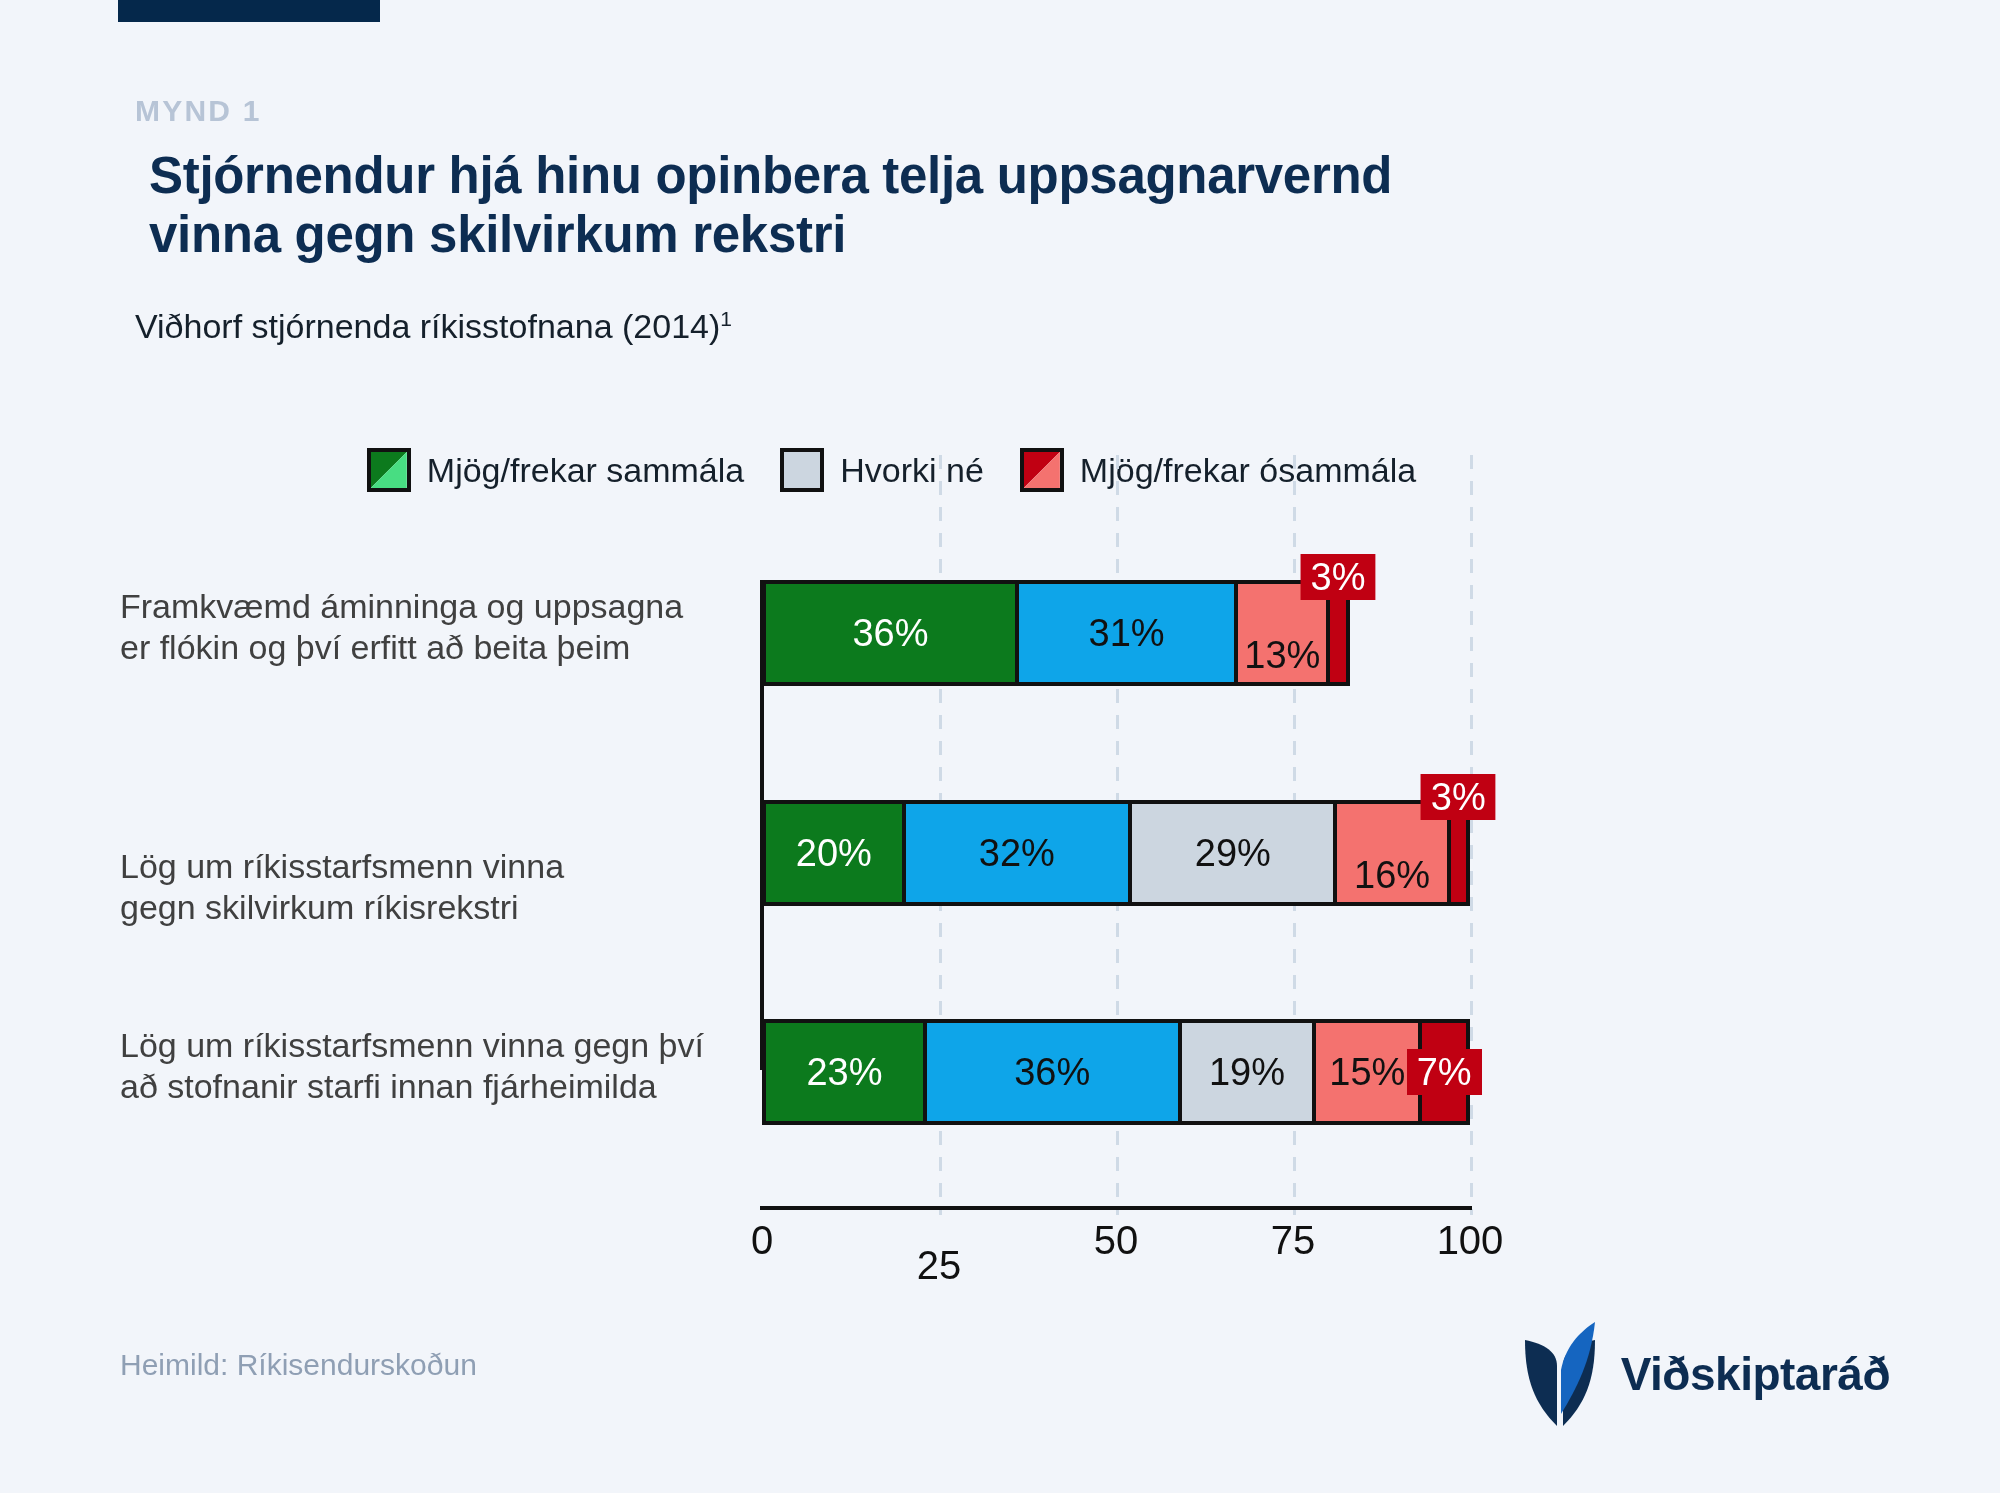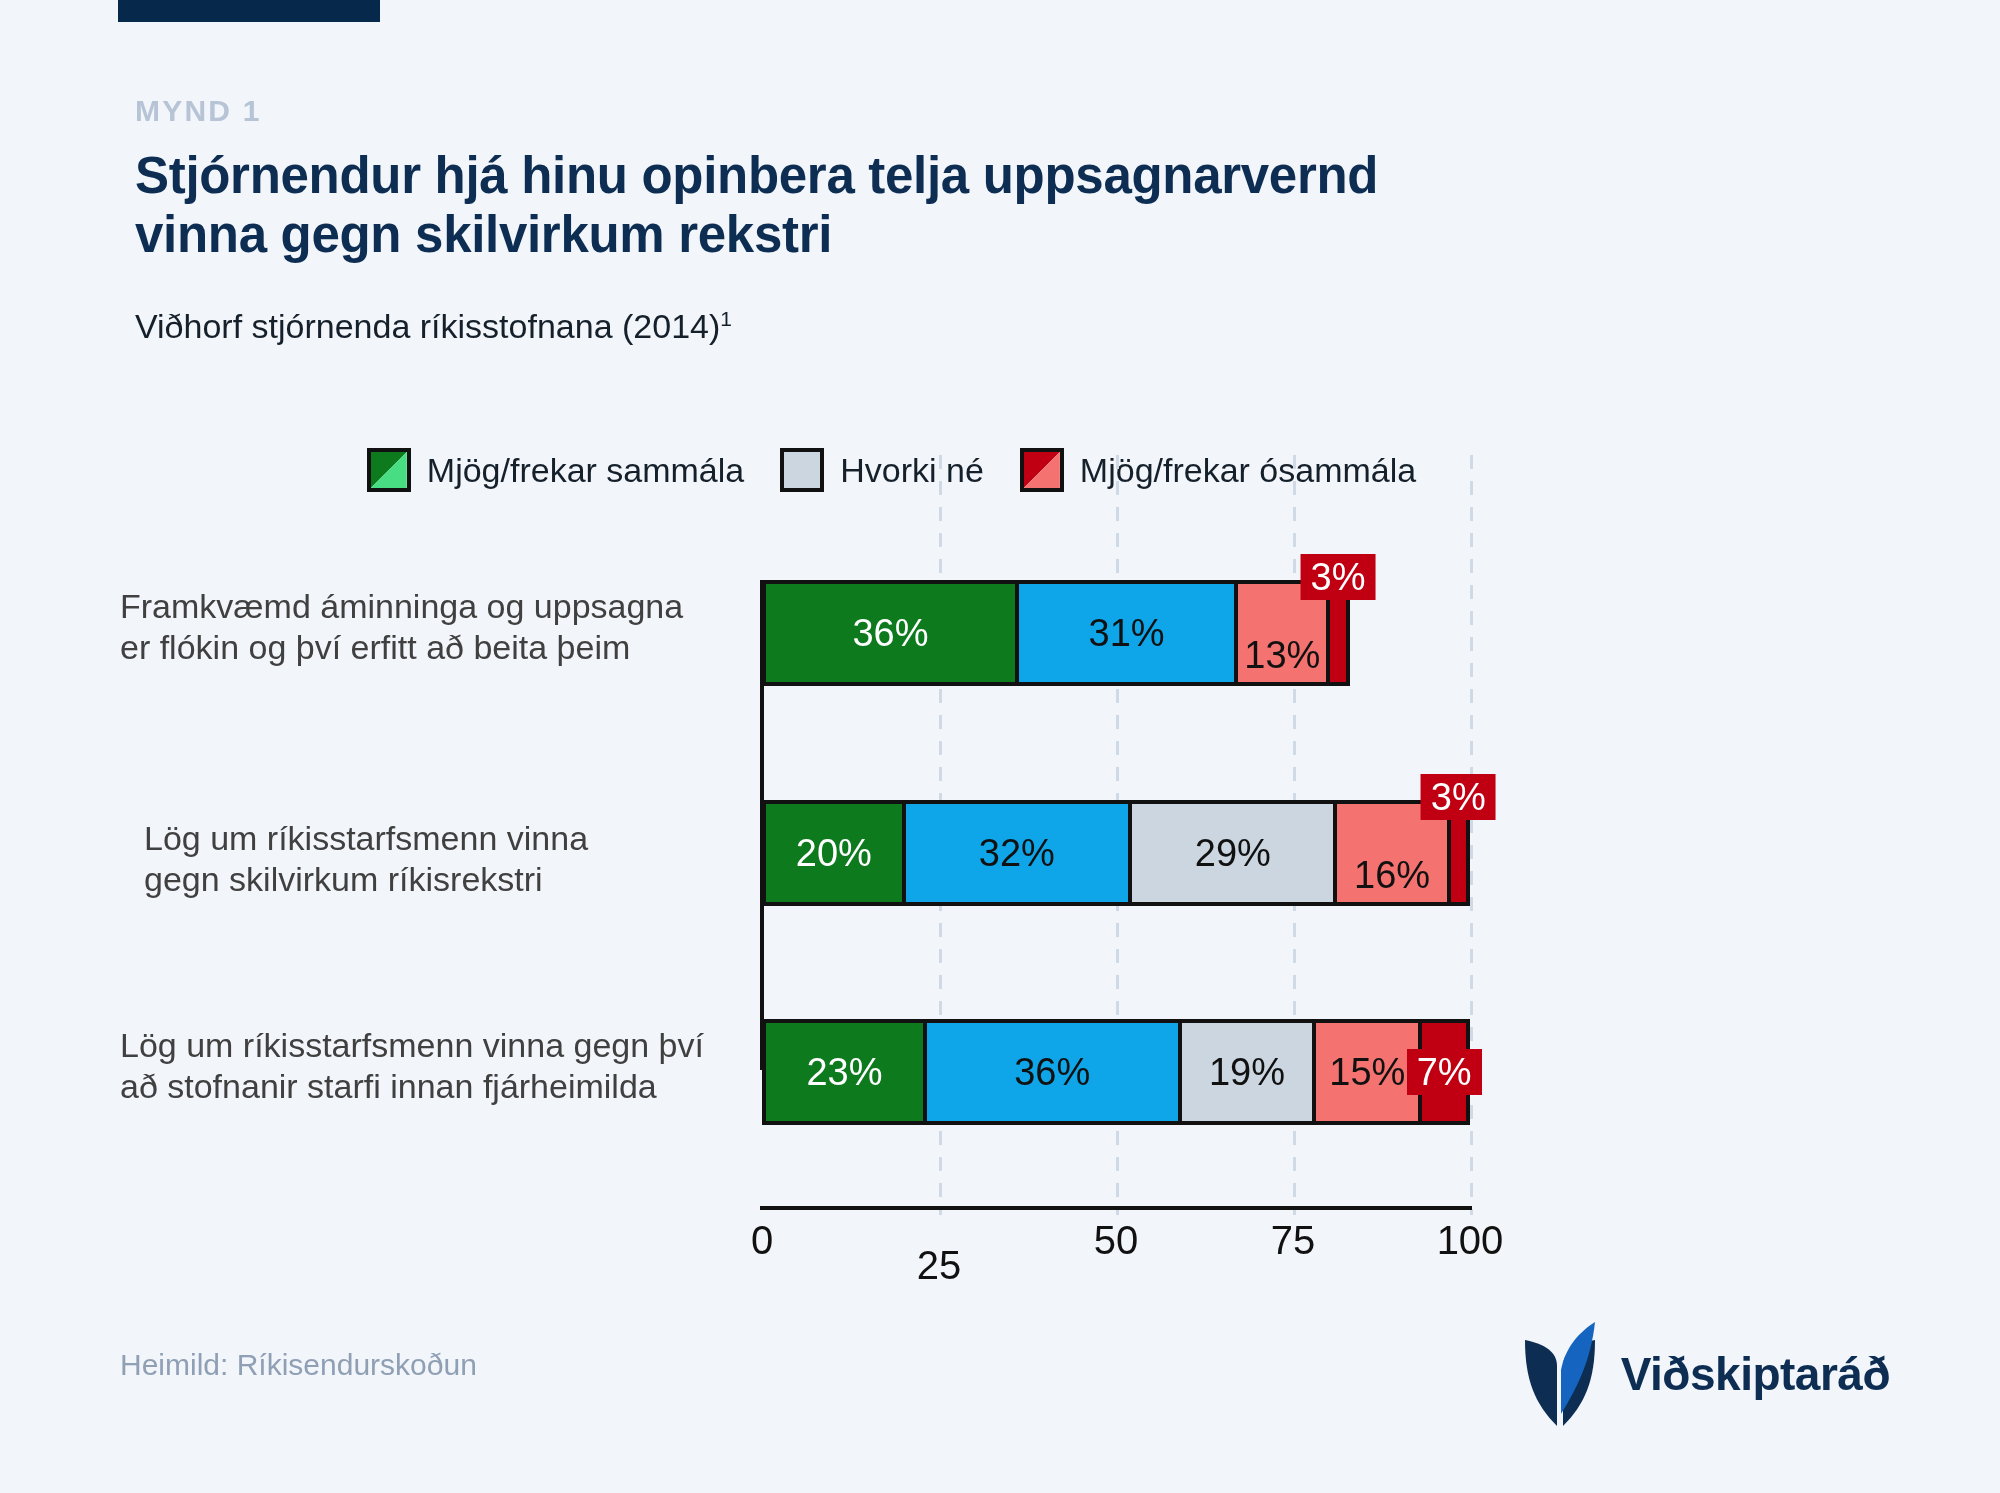--- a/index.html
+++ b/index.html
@@ -39,21 +39,21 @@
     font-weight: 700;
     font-family: "Liberation Sans", sans-serif;
     margin: 0 0 20px 0;
     line-height: 1;
   }
   .headline {
     font-size: 51px;
     font-weight: 700;
     color: #0d2d52;
     line-height: 1.16;
-    margin: 0;
+    margin: 14px;
     letter-spacing: -0.3px;
   }
   .headline .l2 { display: block; }
   .subtitle {
     margin: 42px 0 0 0;
     font-size: 34px;
     color: #15202b;
     font-weight: 400;
     line-height: 1.2;
   }
@@ -350,21 +350,21 @@
     <div class="xtick" style="left: 354px;">50</div>
     <div class="xtick" style="left: 531px;">75</div>
     <div class="xtick" style="left: 708px;">100</div>
   </div>
 
 <div id="row-labels">
     <div class="row-label" style="top: 586px;">
       <div>Framkvæmd áminninga og uppsagna</div>
       <div>er flókin og því erfitt að beita þeim</div>
     </div>
-    <div class="row-label" style="top: 818px; margin-left: 24px;">
+    <div class="row-label" style="top: 846px;">
       <div>Lög um ríkisstarfsmenn vinna</div>
       <div>gegn skilvirkum ríkisrekstri</div>
     </div>
     <div class="row-label" style="top: 1025px;">
       <div>Lög um ríkisstarfsmenn vinna gegn því</div>
       <div>að stofnanir starfi innan fjárheimilda</div>
     </div>
   </div>
 
 <div class="source">Heimild: Ríkisendurskoðun</div>

